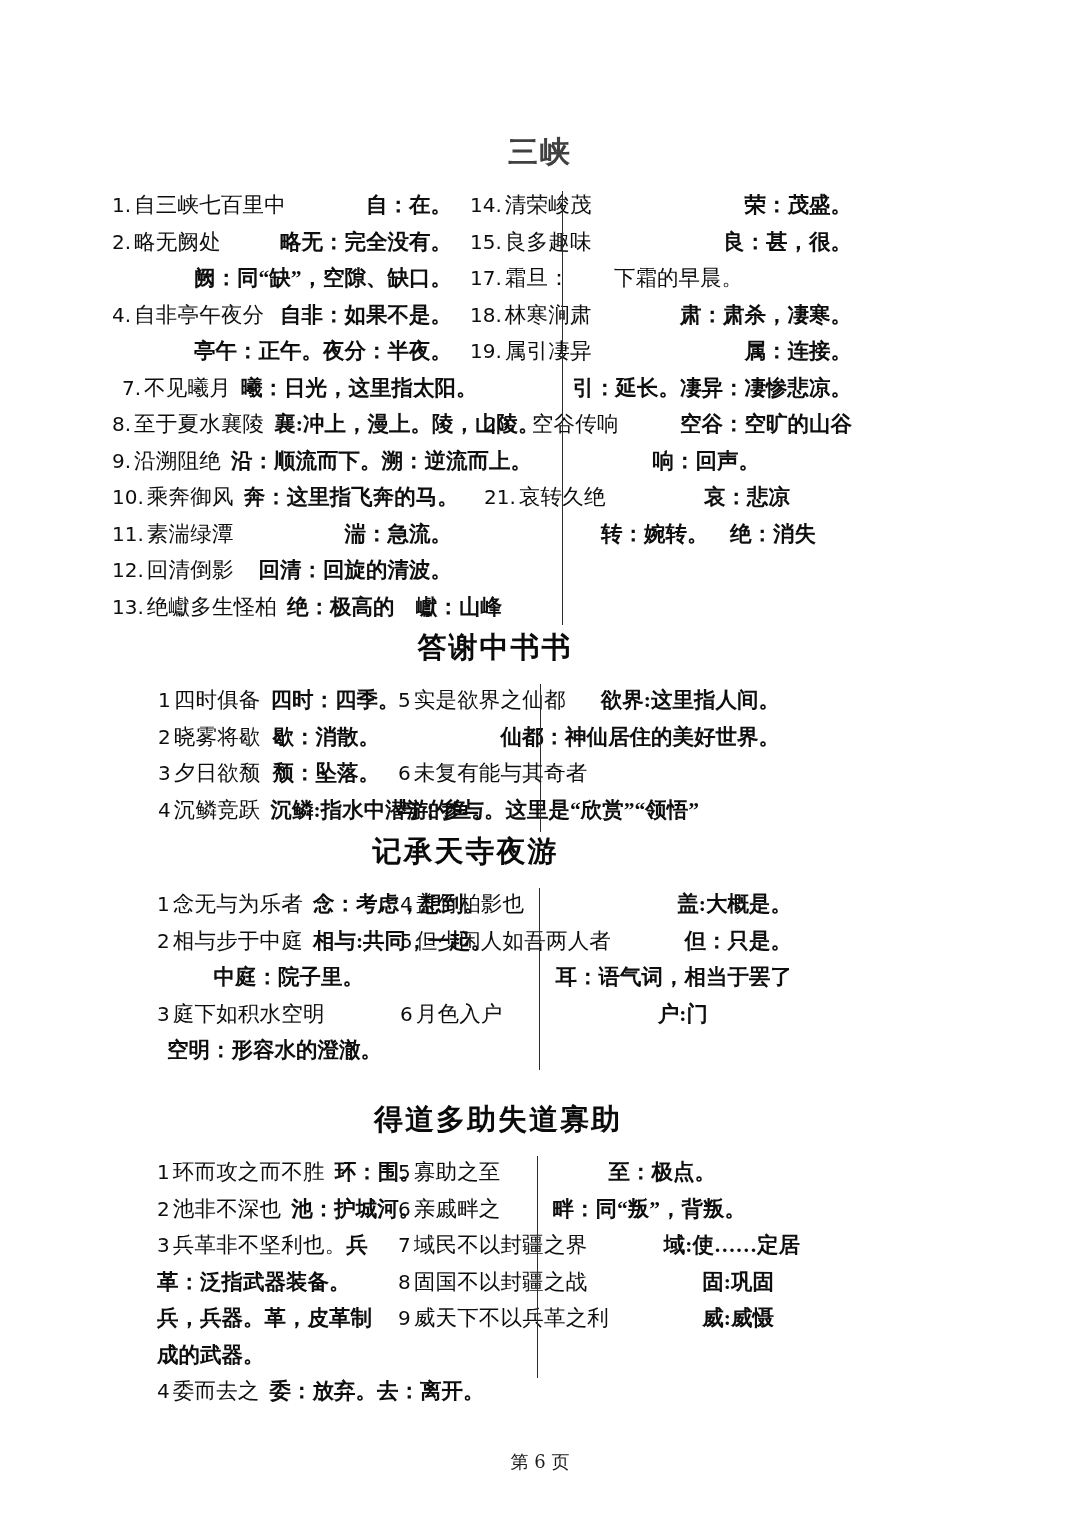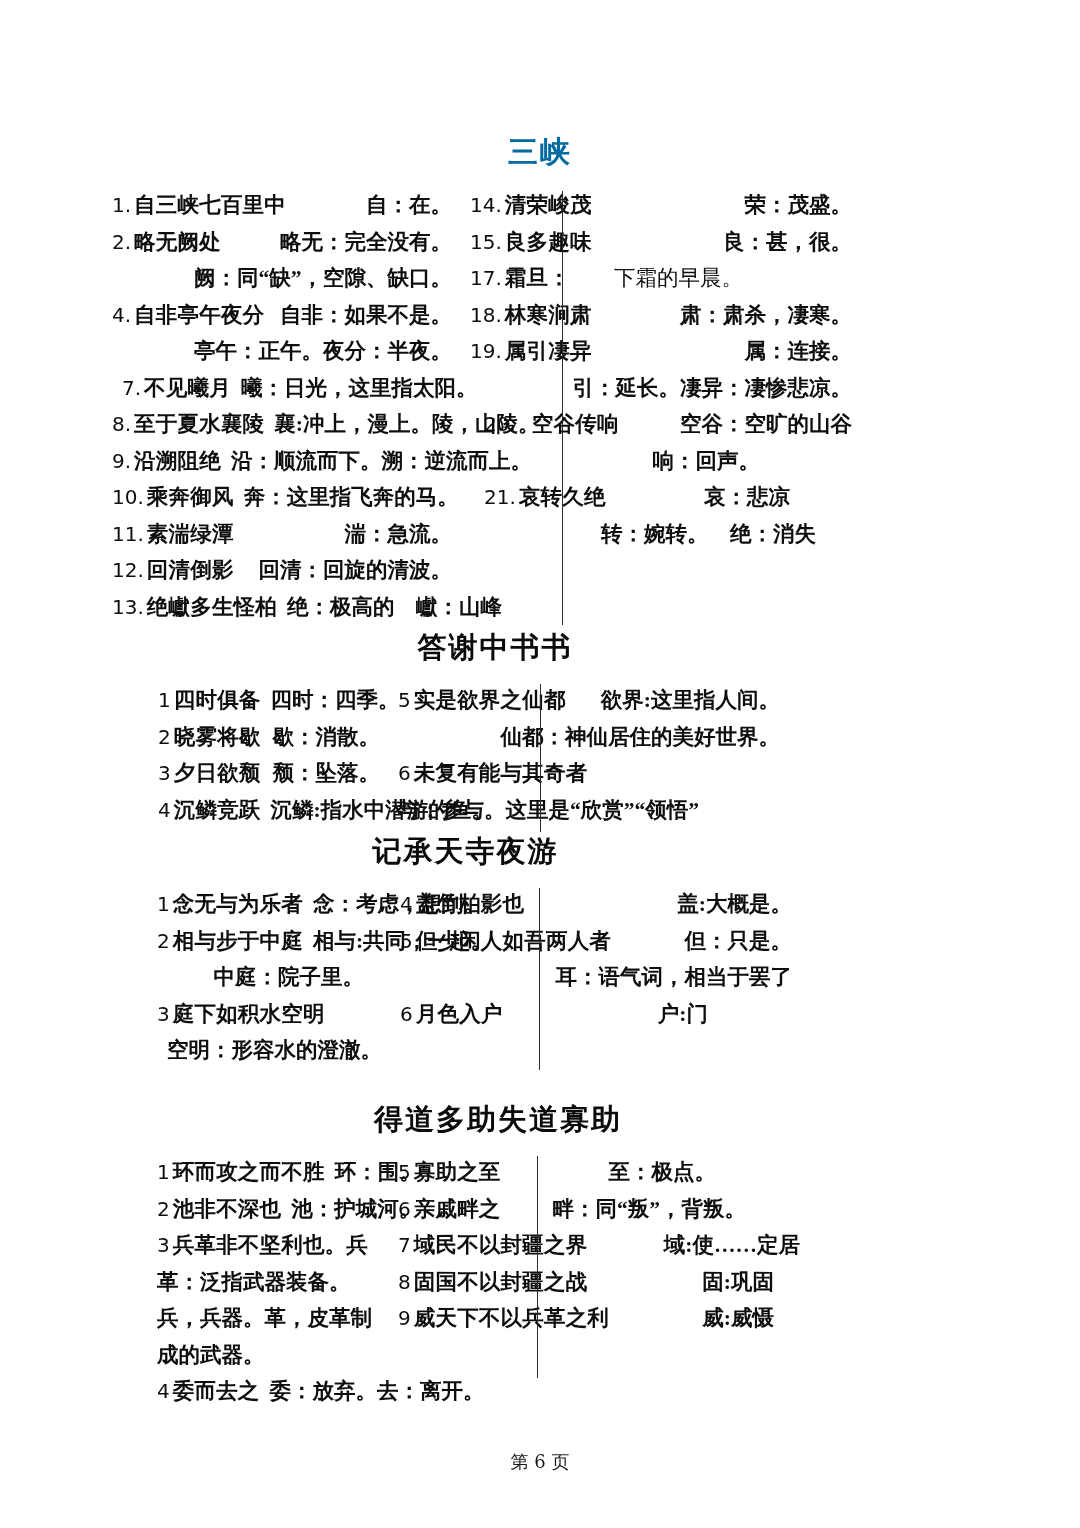--- a/index.html
+++ b/index.html
@@ -22,21 +22,21 @@
     width: 1080px;
     height: 1528px;
   }
 
   
   .doc-title {
     text-align: center;
     font-size: 30px;
     font-weight: 700;
     letter-spacing: 2px;
-    color: #0369a1;
+    color: #404040;
   }
   .section-title {
     text-align: center;
     font-size: 29px;
     font-weight: 700;
     letter-spacing: 2px;
     color: #0b0b0b;
   }
 
   
@@ -75,21 +75,21 @@
     display: block;
   }
   .num {
     font-family: "DejaVu Sans", "Liberation Sans", sans-serif;
     font-size: 20px;
     font-weight: 400;
     margin-right: 3px;
     color: #0e0e0e;
   }
   .quote {
-    font-weight: 700;
+    font-weight: 400;
     letter-spacing: 0.2px;
   }
   .gloss {
     font-weight: 600;
     font-family: Liberation Serif, serif;
   }
   .spacer {
     flex: 1 1 auto;
     min-width: 10px;
   }

